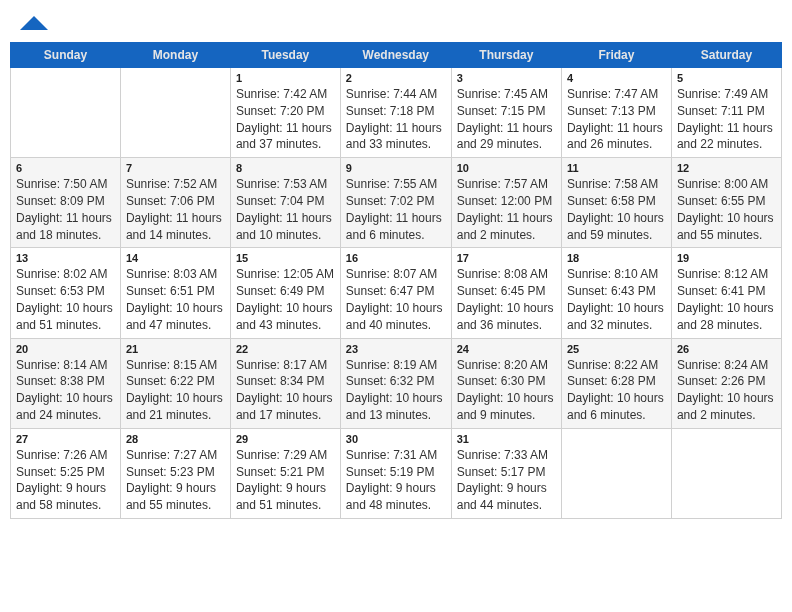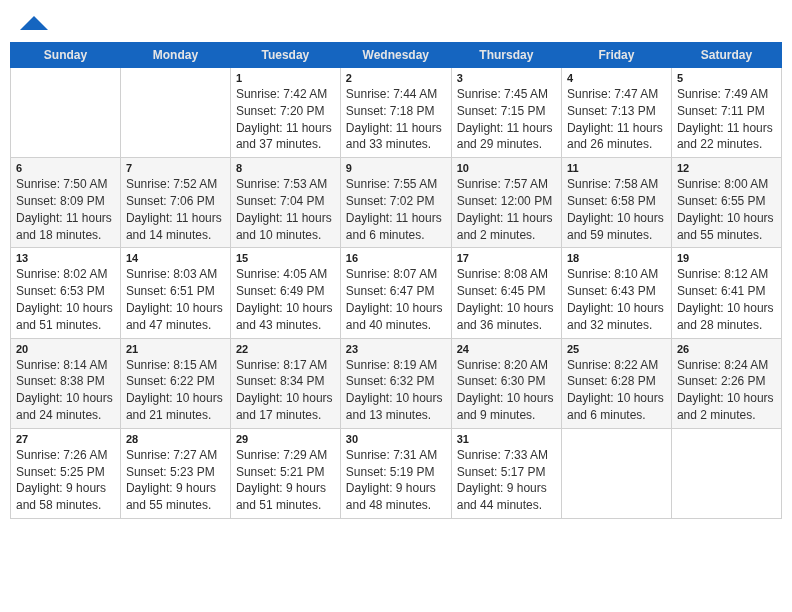--- a/index.html
+++ b/index.html
@@ -236,21 +236,21 @@
           <div class="day-num">14</div>
           <div class="day-info">
             <div>Sunrise: 8:03 AM</div>
             <div>Sunset: 6:51 PM</div>
             <div>Daylight: 10 hours and 47 minutes.</div>
           </div>
         </td>
         <td>
           <div class="day-num">15</div>
           <div class="day-info">
-            <div>Sunrise: 4:05 AM</div>
+            <div>Sunrise: 12:05 AM</div>
             <div>Sunset: 6:49 PM</div>
             <div>Daylight: 10 hours and 43 minutes.</div>
           </div>
         </td>
         <td>
           <div class="day-num">16</div>
           <div class="day-info">
             <div>Sunrise: 8:07 AM</div>
             <div>Sunset: 6:47 PM</div>
             <div>Daylight: 10 hours and 40 minutes.</div>

